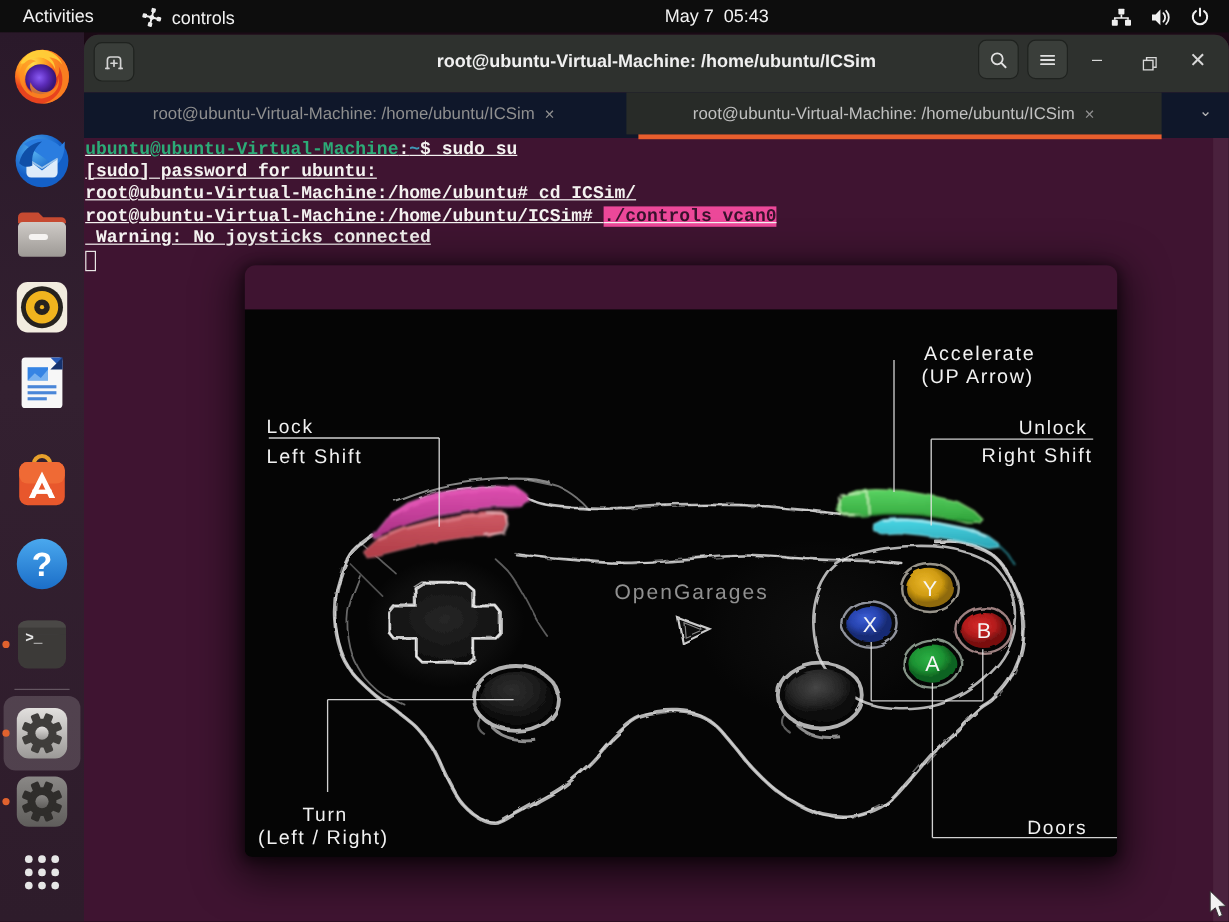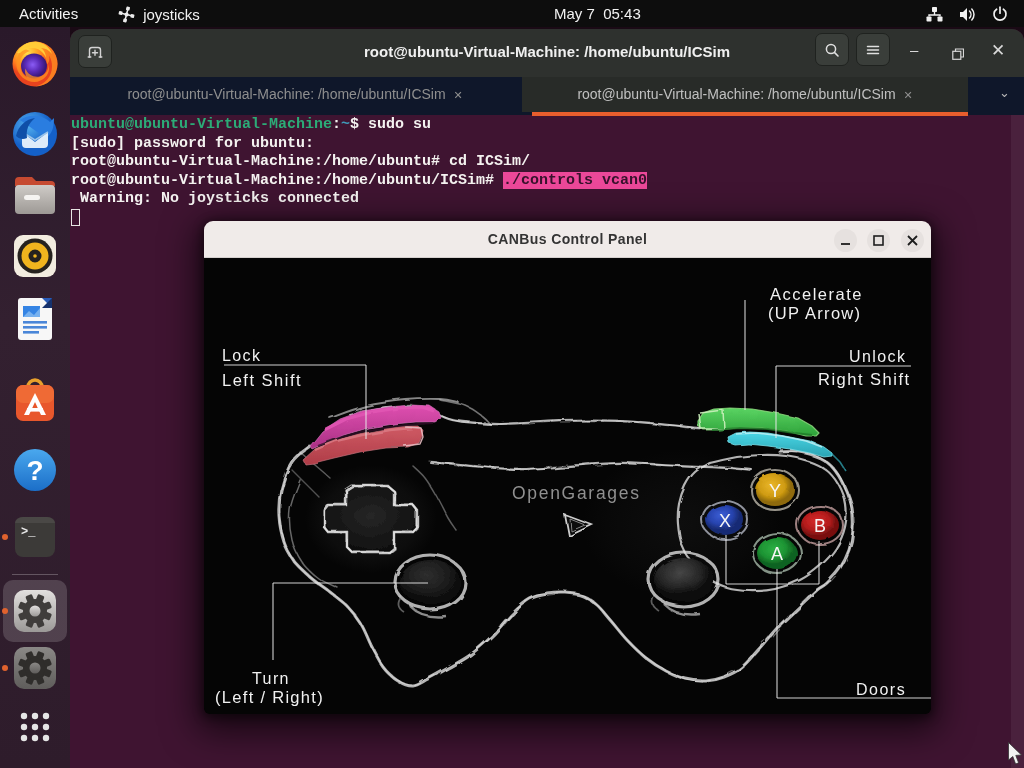--- a/index.html
+++ b/index.html
@@ -20,21 +20,21 @@
 #thead .title { position:absolute; left:0; right:0; top:14px; text-align:center;
   color:#f0f0f0; font-weight:bold; font-size:15px; }
 .hbtn { position:absolute; top:4px; width:34px; height:33px; background:#3a3e3a;
   border:1px solid #1f221f; border-radius:7px; display:flex; align-items:center; justify-content:center; }
 #tabs { position:absolute; left:0; top:48px; width:954px; height:38px; background:#0f172a;text-decoration:underline; }
 .tab { position:absolute; top:0; height:35px; font-size:14px; }
 .tab .lbl { position:absolute; left:0; right:0; top:9px; text-align:center; }
 #tabline { position:absolute; left:462px; top:35px; width:436px; height:4px; background:#e85e2d; }
 #tbody { position:absolute; left:0; top:86px; width:954px; height:653px; }
 #tbody pre { font-family:"Liberation Mono", monospace; font-size:15px; line-height:18.5px;
-  color:#f4f2f0; font-weight:bold; position:absolute; left:1px; top:1px; }
+  color:#f4f2f0; font-weight:bold; position:absolute; left:1px; top:1px;text-decoration:underline; }
 #cursor { position:absolute; left:1px; top:94px; width:9px; height:17px;
   border:1px solid #e8e6e4; }
 #scroll { position:absolute; right:0; top:0; width:13px; height:653px; background:rgba(255,255,255,0.06); }
 #canbus { position:absolute; left:204px; top:221px; width:727px; height:493px;
   border-radius:9px 9px 6px 6px; box-shadow:0 10px 34px 8px rgba(0,0,0,0.62), 0 2px 10px 2px rgba(0,0,0,0.45); }
 #cbtitle { position:absolute; left:0; top:0; width:727px; height:37px; background:#f0ebe9;
   border-radius:9px 9px 0 0; border-bottom:1px solid #d5d0ce; }
 #cbtitle .t { position:absolute; left:0; right:0; top:10px; text-align:center; color:#343434;
   font-weight:bold; font-size:14px; letter-spacing:0.4px; }
 .cbbtn { position:absolute; top:8px; width:23px; height:23px; border-radius:50%; background:#e6e1df;
@@ -48,21 +48,21 @@
   <span class="act">Activities</span>
   <span class="app"><svg width="19" height="19" viewBox="0 0 19 19" style="vertical-align:-4px">
 <g transform="rotate(14 9.5 9.5)" fill="#ececec" stroke="#ececec">
 <path d="M9.5,4 v11 M4,9.5 h11" fill="none" stroke-width="1.6"></path>
 <rect x="7.7" y="1.6" width="3.6" height="3.6" rx="0.8" stroke="none"></rect>
 <rect x="7.7" y="13.8" width="3.6" height="3.6" rx="0.8" stroke="none"></rect>
 <rect x="1.6" y="7.7" width="3.6" height="3.6" rx="0.8" stroke="none"></rect>
 <rect x="13.8" y="7.7" width="3.6" height="3.6" rx="0.8" stroke="none"></rect>
 <circle cx="9.5" cy="9.5" r="2" stroke="none"></circle>
 </g>
-        </svg> <span style="margin-left:3px">joysticks</span></span>
+        </svg> <span style="margin-left:3px">controls</span></span>
   <span class="clock">May 7&nbsp; 05:43</span>
   <span class="tray"><svg width="17" height="15" viewBox="0 0 17 15">
 <g fill="#f0f0f0">
             <rect x="6" y="0" width="5" height="5" rx="0.8"></rect>
             <rect x="0.5" y="9.5" width="5" height="5" rx="0.8"></rect>
             <rect x="11.5" y="9.5" width="5" height="5" rx="0.8"></rect>
           </g>
 <path d="M8.5,5 v3 M3,9.5 v-1.5 h11 v1.5" fill="none" stroke="#f0f0f0" stroke-width="1.4"></path>
 </svg> <svg width="17" height="15" viewBox="0 0 17 15">
 <path d="M1,5 h3 l4,-4 v13 l-4,-4 h-3 z" fill="#f0f0f0"></path>
@@ -118,32 +118,20 @@
     <pre><span style="color:#2cab77;font-weight:bold">ubuntu@ubuntu-Virtual-Machine</span><span style="color:#f4f2f0">:</span><span style="color:#3f9ab8;font-weight:bold">~</span><span style="color:#f4f2f0">$ sudo su</span>
 [sudo] password for ubuntu:
 root@ubuntu-Virtual-Machine:/home/ubuntu# cd ICSim/
 root@ubuntu-Virtual-Machine:/home/ubuntu/ICSim# <span style="background:#ec4899;color:#38122c">./controls vcan0</span>
  Warning: No joysticks connected</pre>
     <div id="cursor"></div>
     <div id="scroll"></div>
   </div>
 </div>
 <div id="canbus">
-  <div id="cbtitle">
-    <div class="t">CANBus Control Panel</div>
-    <div class="cbbtn" style="left:630px"><svg width="23" height="23">
-            <path d="M7,15 h9" stroke="#1e1e1e" stroke-width="1.8"></path>
-          </svg></div>
-    <div class="cbbtn" style="left:663px"><svg width="23" height="23">
-            <rect x="7" y="7" width="9" height="9" fill="none" stroke="#1e1e1e" stroke-width="1.6"></rect>
-          </svg></div>
-    <div class="cbbtn" style="left:697px"><svg width="23" height="23">
-            <path d="M7,7 L16,16 M16,7 L7,16" stroke="#1e1e1e" stroke-width="1.8"></path>
-          </svg></div>
-  </div>
   <div id="cbbody">
         <svg width="727" height="459" viewBox="0 0 727 459" style="position:absolute;left:0;top:0;display:block">
 <defs>
 <filter id="rough" x="-15%" y="-15%" width="130%" height="130%">
               <feTurbulence type="fractalNoise" baseFrequency="0.04" numOctaves="3" seed="11" result="n"></feTurbulence>
               <feDisplacementMap in="SourceGraphic" in2="n" scale="5"></feDisplacementMap>
               <feGaussianBlur stdDeviation="0.5"></feGaussianBlur>
             </filter>
 <filter id="rough2" x="-15%" y="-15%" width="130%" height="130%">
               <feTurbulence type="fractalNoise" baseFrequency="0.06" numOctaves="2" seed="4" result="n"></feTurbulence>

